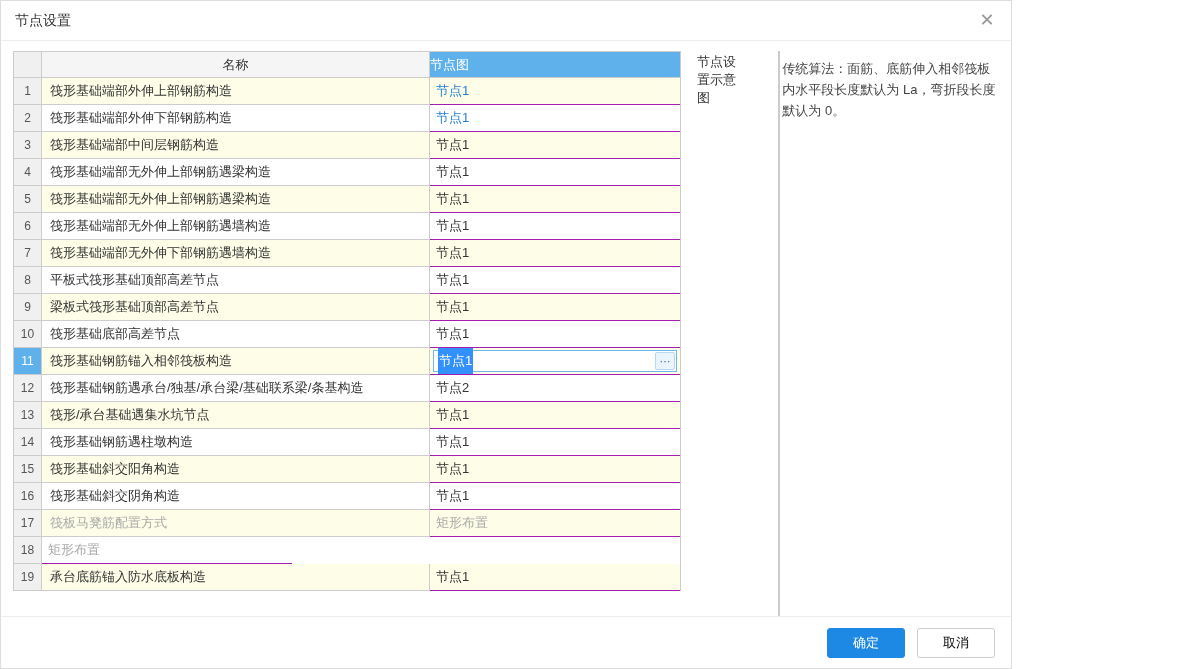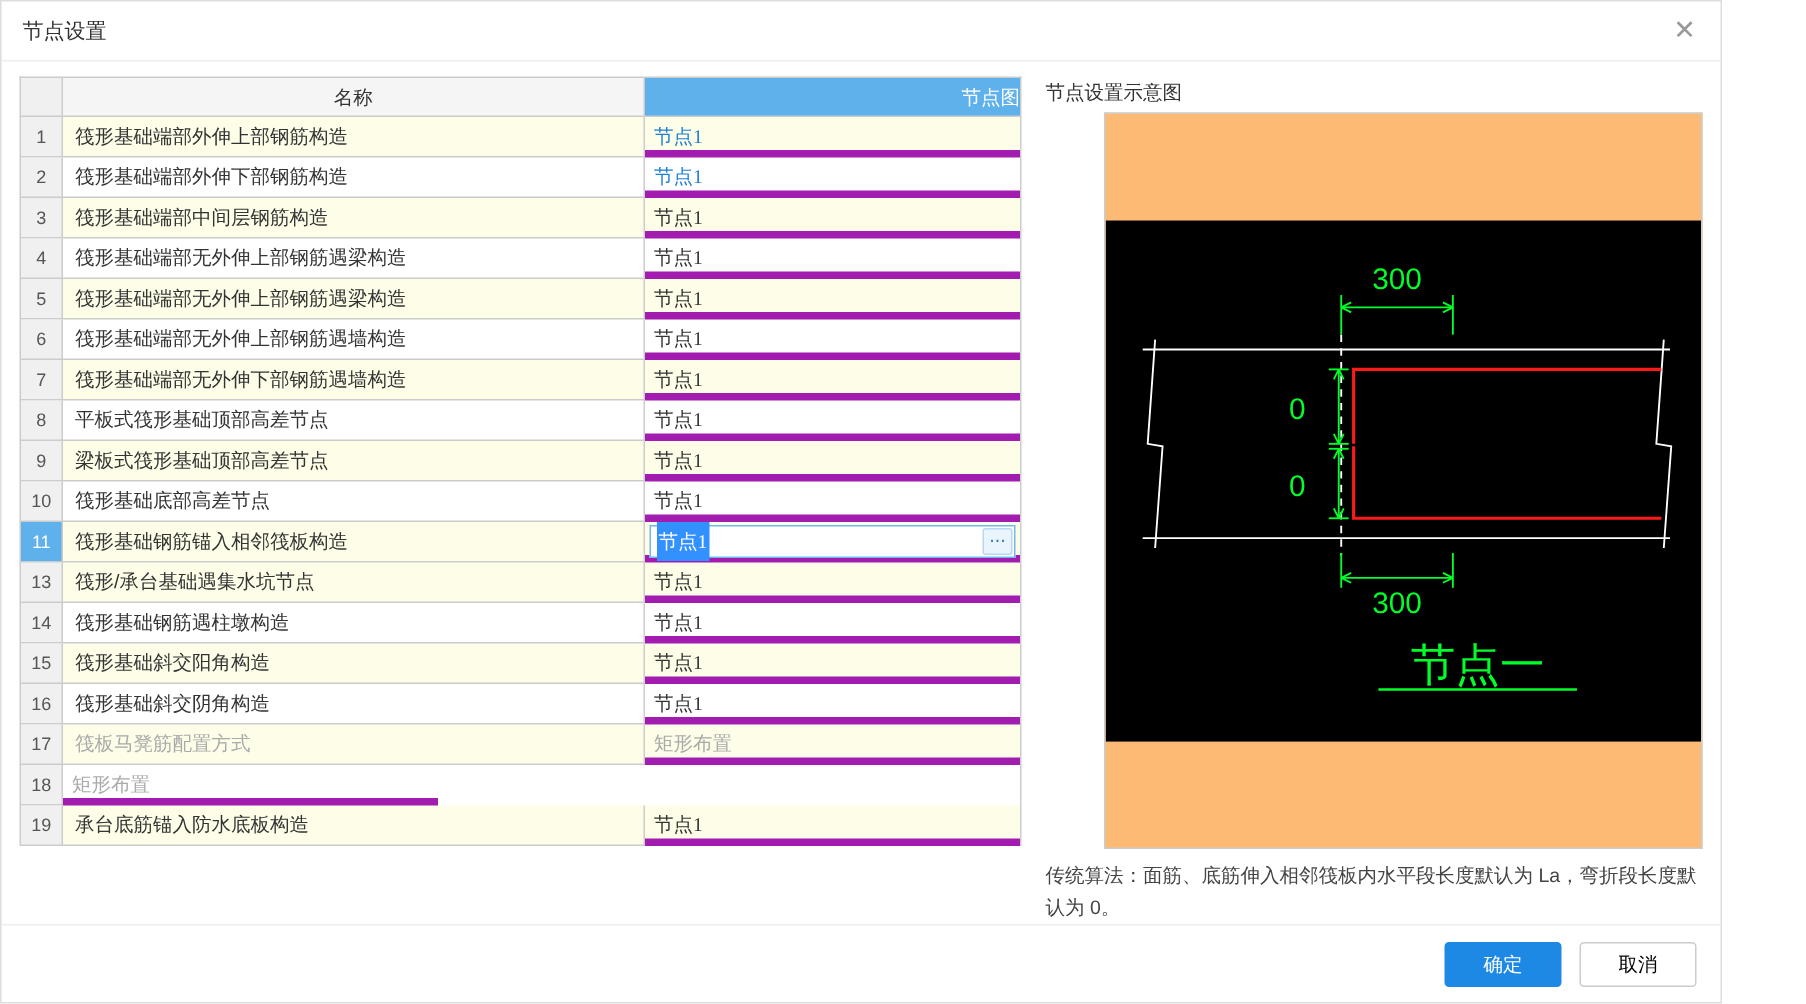--- a/index.html
+++ b/index.html
@@ -3,21 +3,21 @@
 <meta charset="utf-8">
 <style>
 * { box-sizing: border-box; margin: 0; padding: 0; }
 body {
   font-family: "Microsoft YaHei", "PingFang SC", sans-serif;
   font-size: 13px;
   color: #333;
   background: #fff;
 }
 .dialog {
-  width: 1148px;
+  width: 1012px;
   height: 669px;
   border: 1px solid #ddd;
   display: flex;
   flex-direction: column;
   position: relative;
 }
 .title-bar {
   height: 40px;
   display: flex;
   align-items: center;
@@ -62,21 +62,21 @@
   flex: 1;
   border-right: 1px solid #ccc;
   border-bottom: 1px solid #ccc;
   text-align: center;
   line-height: 26px;
   background: #f5f5f5;
 }
 .grid-header .gh-node {
   width: 250px;
   border-bottom: 1px solid #ccc;
-  text-align: right;
+  text-align: left;
   line-height: 26px;
   background: #5fb1ec;
   color: #fff;
 }
 .grid-row {
   display: flex;
   height: 27px;
   background: #fff;
 }
 .grid-row.alt { background: #fdfde8; }
@@ -94,25 +94,24 @@
   flex: 1;
   border-right: 1px solid #ccc;
   border-bottom: 1px solid #ccc;
   padding: 0 8px;
   line-height: 26px;
   white-space: nowrap;
   overflow: hidden;
 }
 .grid-row .cell-node {
   width: 250px;
-  border-bottom: 5px solid #a21caf;
+  border-bottom: 1px solid #a21caf;
   padding: 0 6px;
   line-height: 26px;
   position: relative;
-  font-family: Liberation Serif, serif;
 }
 .grid-row .cell-node.link { color: #1e7fd6; }
 .grid-row.disabled .cell-name,
 .grid-row.disabled .cell-node { color: #aaa; }
 .grid-row.selected .rownum { background: #5fb1ec; color: #fff; }
 .grid-row.selected .cell-node {
   padding: 2px 3px;
 }
 .edit-field {
   width: 100%;
@@ -140,21 +139,21 @@
   color: #2a72b5;
   font-size: 11px;
   text-align: center;
   line-height: 16px;
   cursor: pointer;
   border-radius: 2px;
 }
 .right-panel {
   flex: 1;
   display: flex;
-  flex-direction: column;
+  flex-direction: row;
   justify-content: flex-end;
 }
 .preview-label {
   font-size: 13px;
   padding: 2px 0 4px 2px;
   color: #333;
 }
 .preview-box {
   flex: 1;
   border: 1px solid #ccc;
@@ -266,20 +265,25 @@
             <div class="grid-row alt selected">
               <div class="rownum">11</div>
               <div class="cell-name">筏形基础钢筋锚入相邻筏板构造</div>
               <div class="cell-node">
                 <div class="edit-field">
                   <span class="sel-text">节点1</span>
                   <span class="ellipsis-btn">⋯</span>
                 </div>
               </div>
             </div>
+            <div class="grid-row">
+              <div class="rownum">12</div>
+              <div class="cell-name">筏形基础钢筋遇承台/独基/承台梁/基础联系梁/条基构造</div>
+              <div class="cell-node">节点2</div>
+            </div>
             <div class="grid-row alt">
               <div class="rownum">13</div>
               <div class="cell-name">筏形/承台基础遇集水坑节点</div>
               <div class="cell-node">节点1</div>
             </div>
             <div class="grid-row">
               <div class="rownum">14</div>
               <div class="cell-name">筏形基础钢筋遇柱墩构造</div>
               <div class="cell-node">节点1</div>
             </div>

